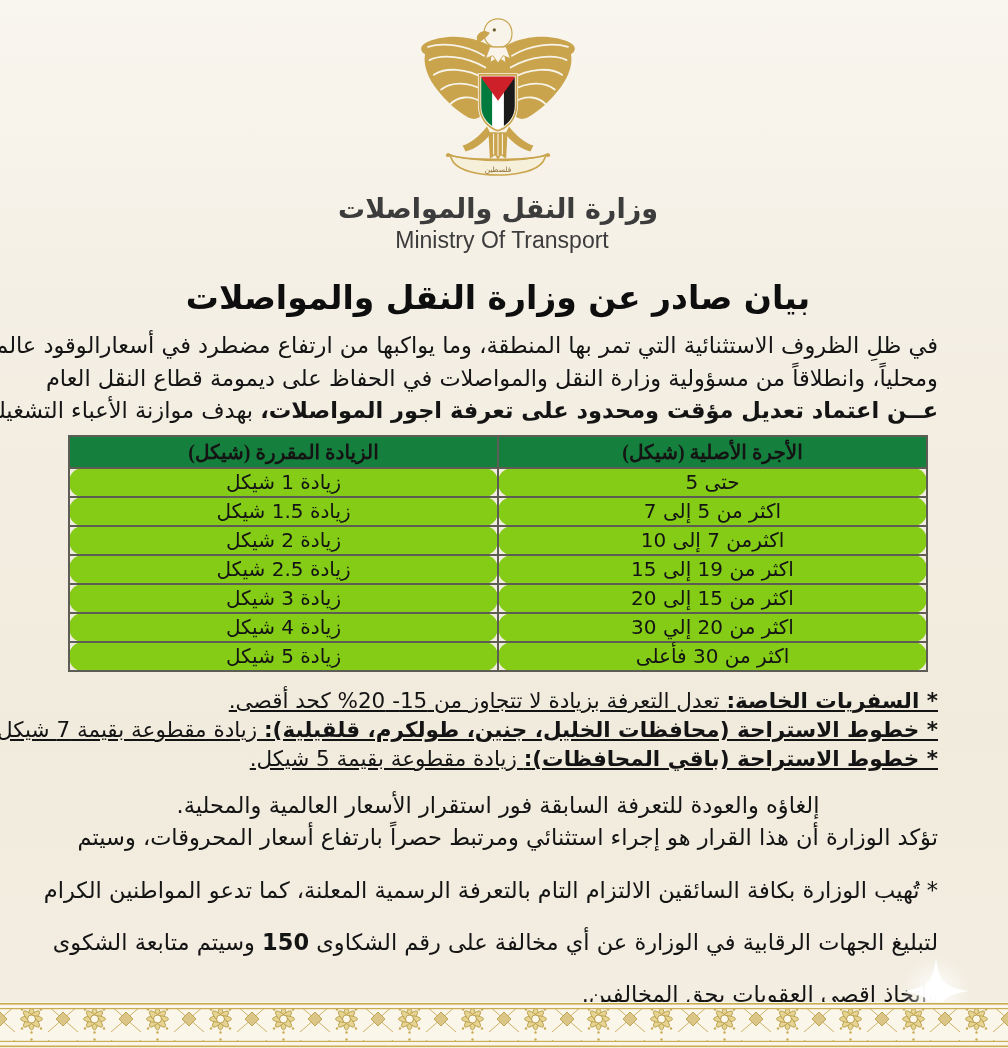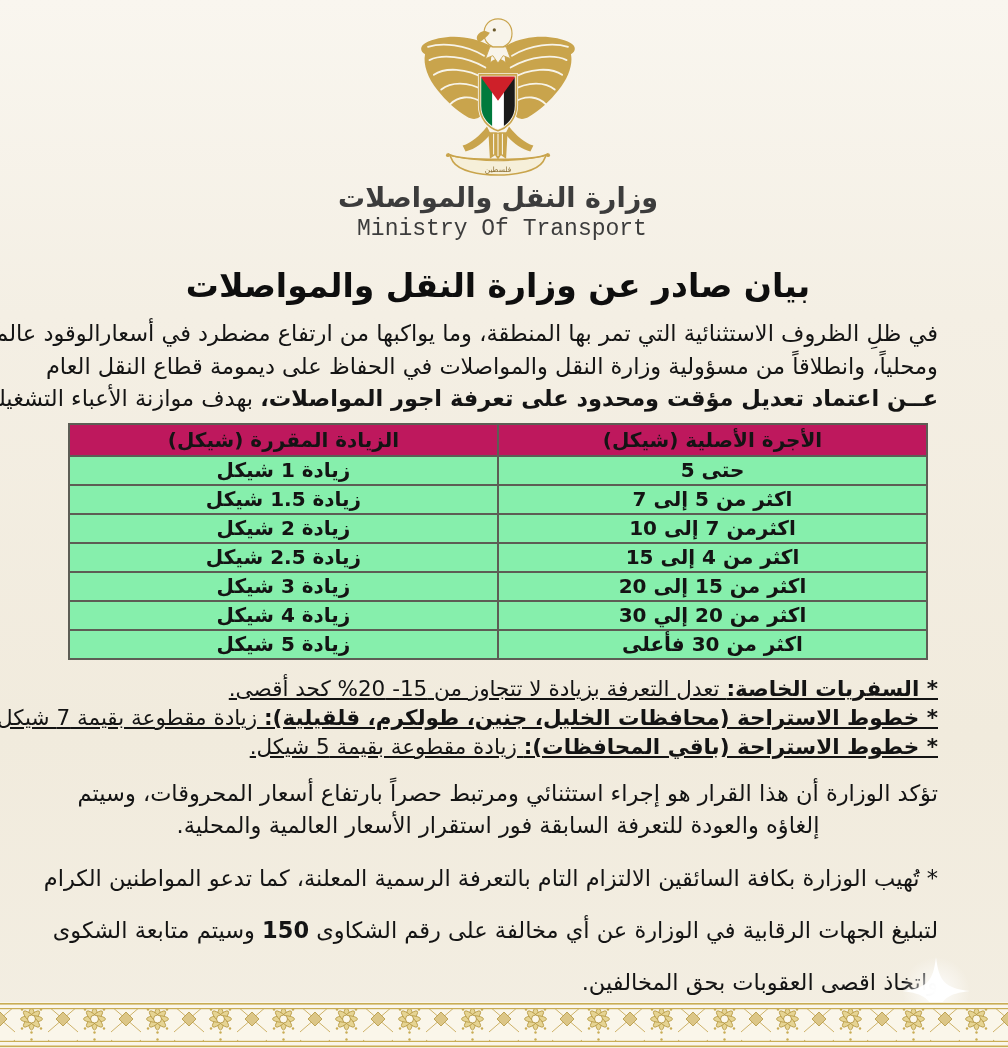--- a/index.html
+++ b/index.html
@@ -4,35 +4,35 @@
 <style>
   html,body{margin:0;padding:0;}
   body{
     width:1008px;height:1048px;overflow:hidden;position:relative;
     background:linear-gradient(180deg,#f9f6ef 0%,#f4efe4 30%,#f1ebdd 70%,#f3eee2 100%);
     font-family:"DejaVu Sans",sans-serif;color:#141414;
   }
   .page{position:relative;width:996px;height:1048px;}
   .center{text-align:center;}
   .emblem-wrap{display:flex;justify-content:center;padding-top:10px;}
-  .ministry-ar{font-size:27px;font-weight:bold;color:#3c3c3c;margin-top:4px;direction:rtl;}
-  .ministry-en{font-size:23px;color:#3c3c3c;margin-top:3px;font-family:Liberation Mono, monospace;margin-left:8px;}
+  .ministry-ar{font-size:27px;font-weight:bold;color:#3c3c3c;margin-top:15px;direction:rtl;}
+  .ministry-en{font-size:23px;color:#3c3c3c;margin-top:3px;font-family:Liberation Sans, sans-serif;margin-left:8px;}
   .doc-title{font-size:33px;font-weight:bold;color:#0e0e0e;margin-top:24px;direction:rtl;}
   .content{direction:rtl;padding:0 58px;}
   .t-line{font-size:22.5px;line-height:32.5px;text-align:right;white-space:nowrap;}
   .t-line.center-line{text-align:center;}
   .bold{font-weight:bold;}
   .intro{margin-top:12px;}
   .fare-table{width:860px;margin:8px auto 0 auto;border-collapse:collapse;direction:rtl;}
   .fare-table th,.fare-table td{
     border:2px solid #5d5d55;text-align:center;vertical-align:middle;
     font-size:20px;padding:0;
   }
-  .fare-table th{background:#be185d;height:30px;font-weight:bold;}
-  .fare-table td{background:#86efac;height:27px;font-weight:bold;}
+  .fare-table th{background:#15803d;height:30px;font-weight:bold;font-family:Liberation Serif, serif;}
+  .fare-table td{background:#84cc16;height:27px;font-weight:normal;border-radius:14px;}
   .col-half{width:50%;}
   .notes{margin-top:14px;text-decoration:underline;}
   .notes .t-line{font-size:21.5px;line-height:29px;}
   .confirmation{margin-top:16px;}
   .appeal{margin-top:18px;}
   .appeal .t-line{line-height:31px;margin-top:21px;}
   .sparkle{position:absolute;left:900px;top:955px;width:72px;height:72px;pointer-events:none;}
   .ornament-band{position:absolute;left:0;bottom:0;width:1008px;height:46px;}
 </style>
 </head>
@@ -138,21 +138,21 @@
         </tr>
         <tr>
           <td>اكثر من 5 إلى 7</td>
           <td>زيادة 1.5 شيكل</td>
         </tr>
         <tr>
           <td>اكثرمن 7 إلى 10</td>
           <td>زيادة 2 شيكل</td>
         </tr>
         <tr>
-          <td>اكثر من 4 إلى 15</td>
+          <td>اكثر من 19 إلى 15</td>
           <td>زيادة 2.5 شيكل</td>
         </tr>
         <tr>
           <td>اكثر من 15 إلى 20</td>
           <td>زيادة 3 شيكل</td>
         </tr>
         <tr>
           <td>اكثر من 20 إلي 30</td>
           <td>زيادة 4 شيكل</td>
         </tr>
@@ -163,22 +163,22 @@
       </tbody>
     </table>
 
     <div class="notes">
       <div class="t-line"><span class="bold">* السفريات الخاصة:</span><span> تعدل التعرفة بزيادة لا تتجاوز من 15- 20% كحد أقصى.</span></div>
       <div class="t-line"><span class="bold">* خطوط الاستراحة (محافظات الخليل، جنين، طولكرم، قلقيلية):</span><span> زيادة مقطوعة بقيمة 7 شيكل.</span></div>
       <div class="t-line"><span class="bold">* خطوط الاستراحة (باقي المحافظات):</span><span> زيادة مقطوعة بقيمة 5 شيكل.</span></div>
     </div>
 
     <div class="confirmation">
+      <div class="t-line center-line">إلغاؤه والعودة للتعرفة السابقة فور استقرار الأسعار العالمية والمحلية.</div>
       <div class="t-line">تؤكد الوزارة أن هذا القرار هو إجراء استثنائي ومرتبط حصراً بارتفاع أسعار المحروقات، وسيتم</div>
-      <div class="t-line center-line">إلغاؤه والعودة للتعرفة السابقة فور استقرار الأسعار العالمية والمحلية.</div>
     </div>
 
     <div class="appeal">
       <div class="t-line">* تُهيب الوزارة بكافة السائقين الالتزام التام بالتعرفة الرسمية المعلنة، كما تدعو المواطنين الكرام</div>
       <div class="t-line"><span>لتبليغ الجهات الرقابية في الوزارة عن أي مخالفة على رقم الشكاوى </span><span class="bold">150</span><span> وسيتم متابعة الشكوى</span></div>
       <div class="t-line">واتخاذ اقصى العقوبات بحق المخالفين.</div>
       <div class="t-line">علما بان الاجتماعات ستكون مستمرة لمتابعة كل متطورات والمستجدات في هذا الملف.</div>
     </div>
 
   </div>

